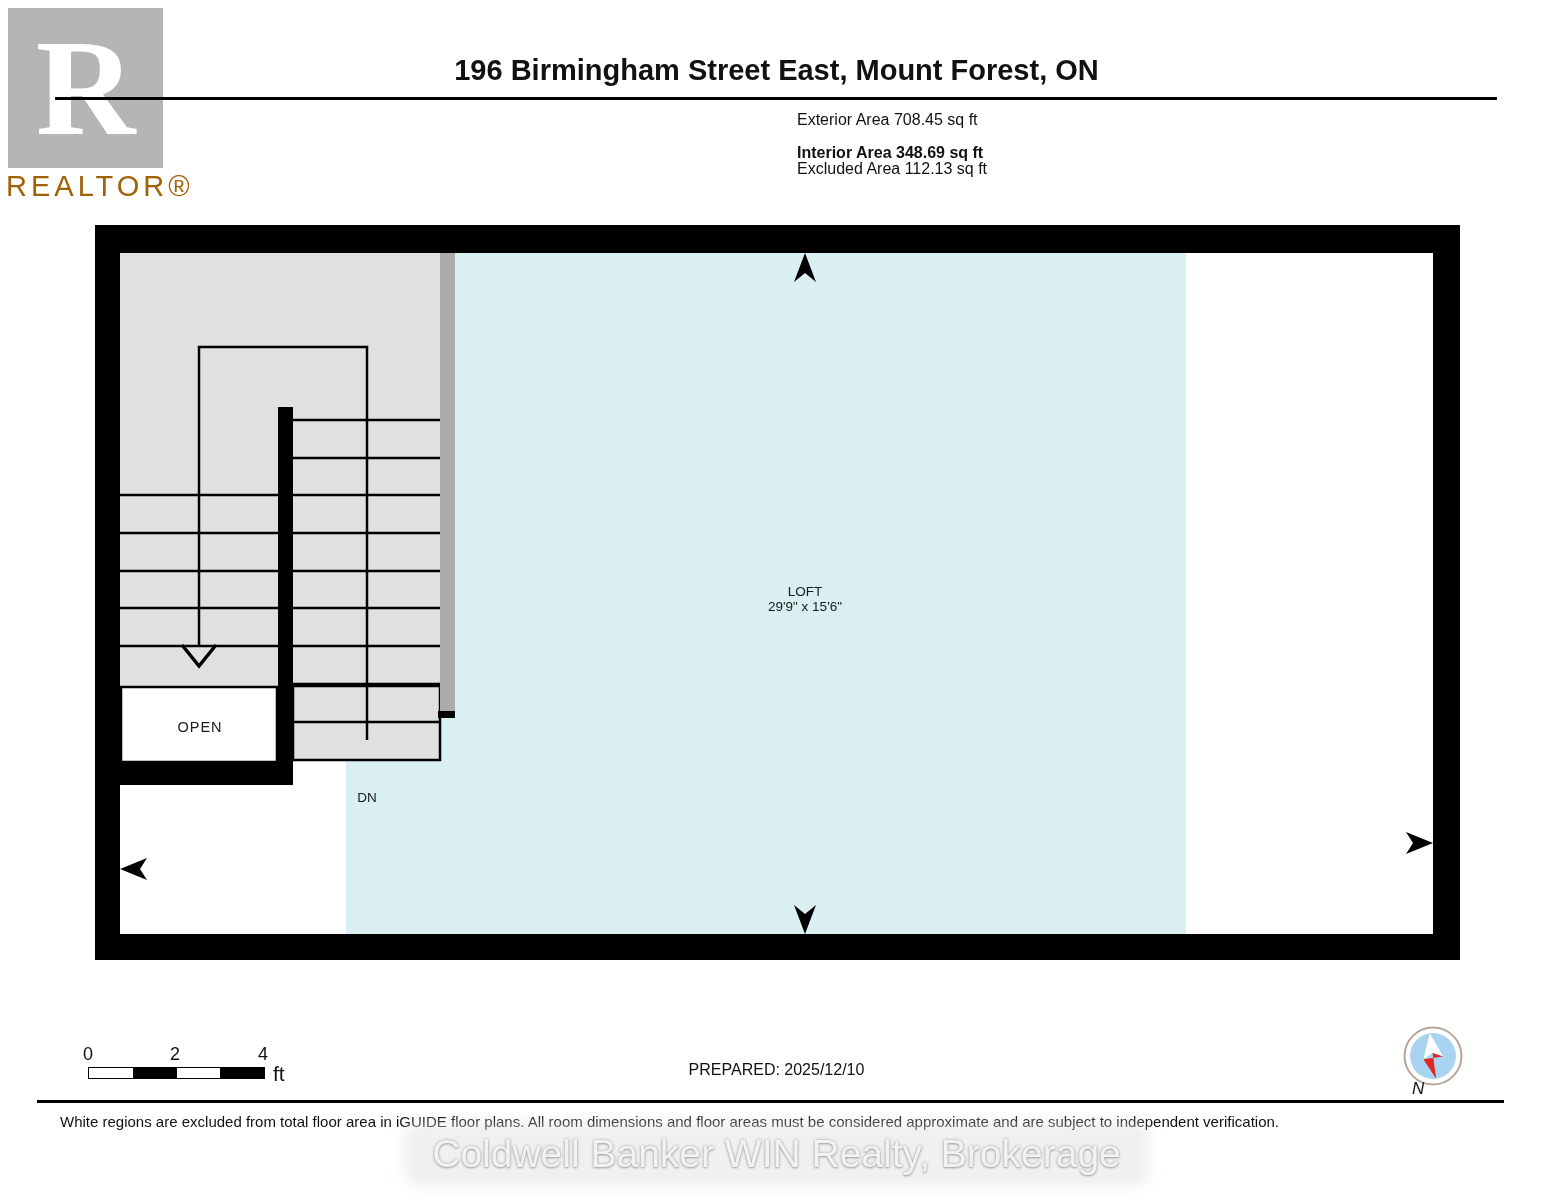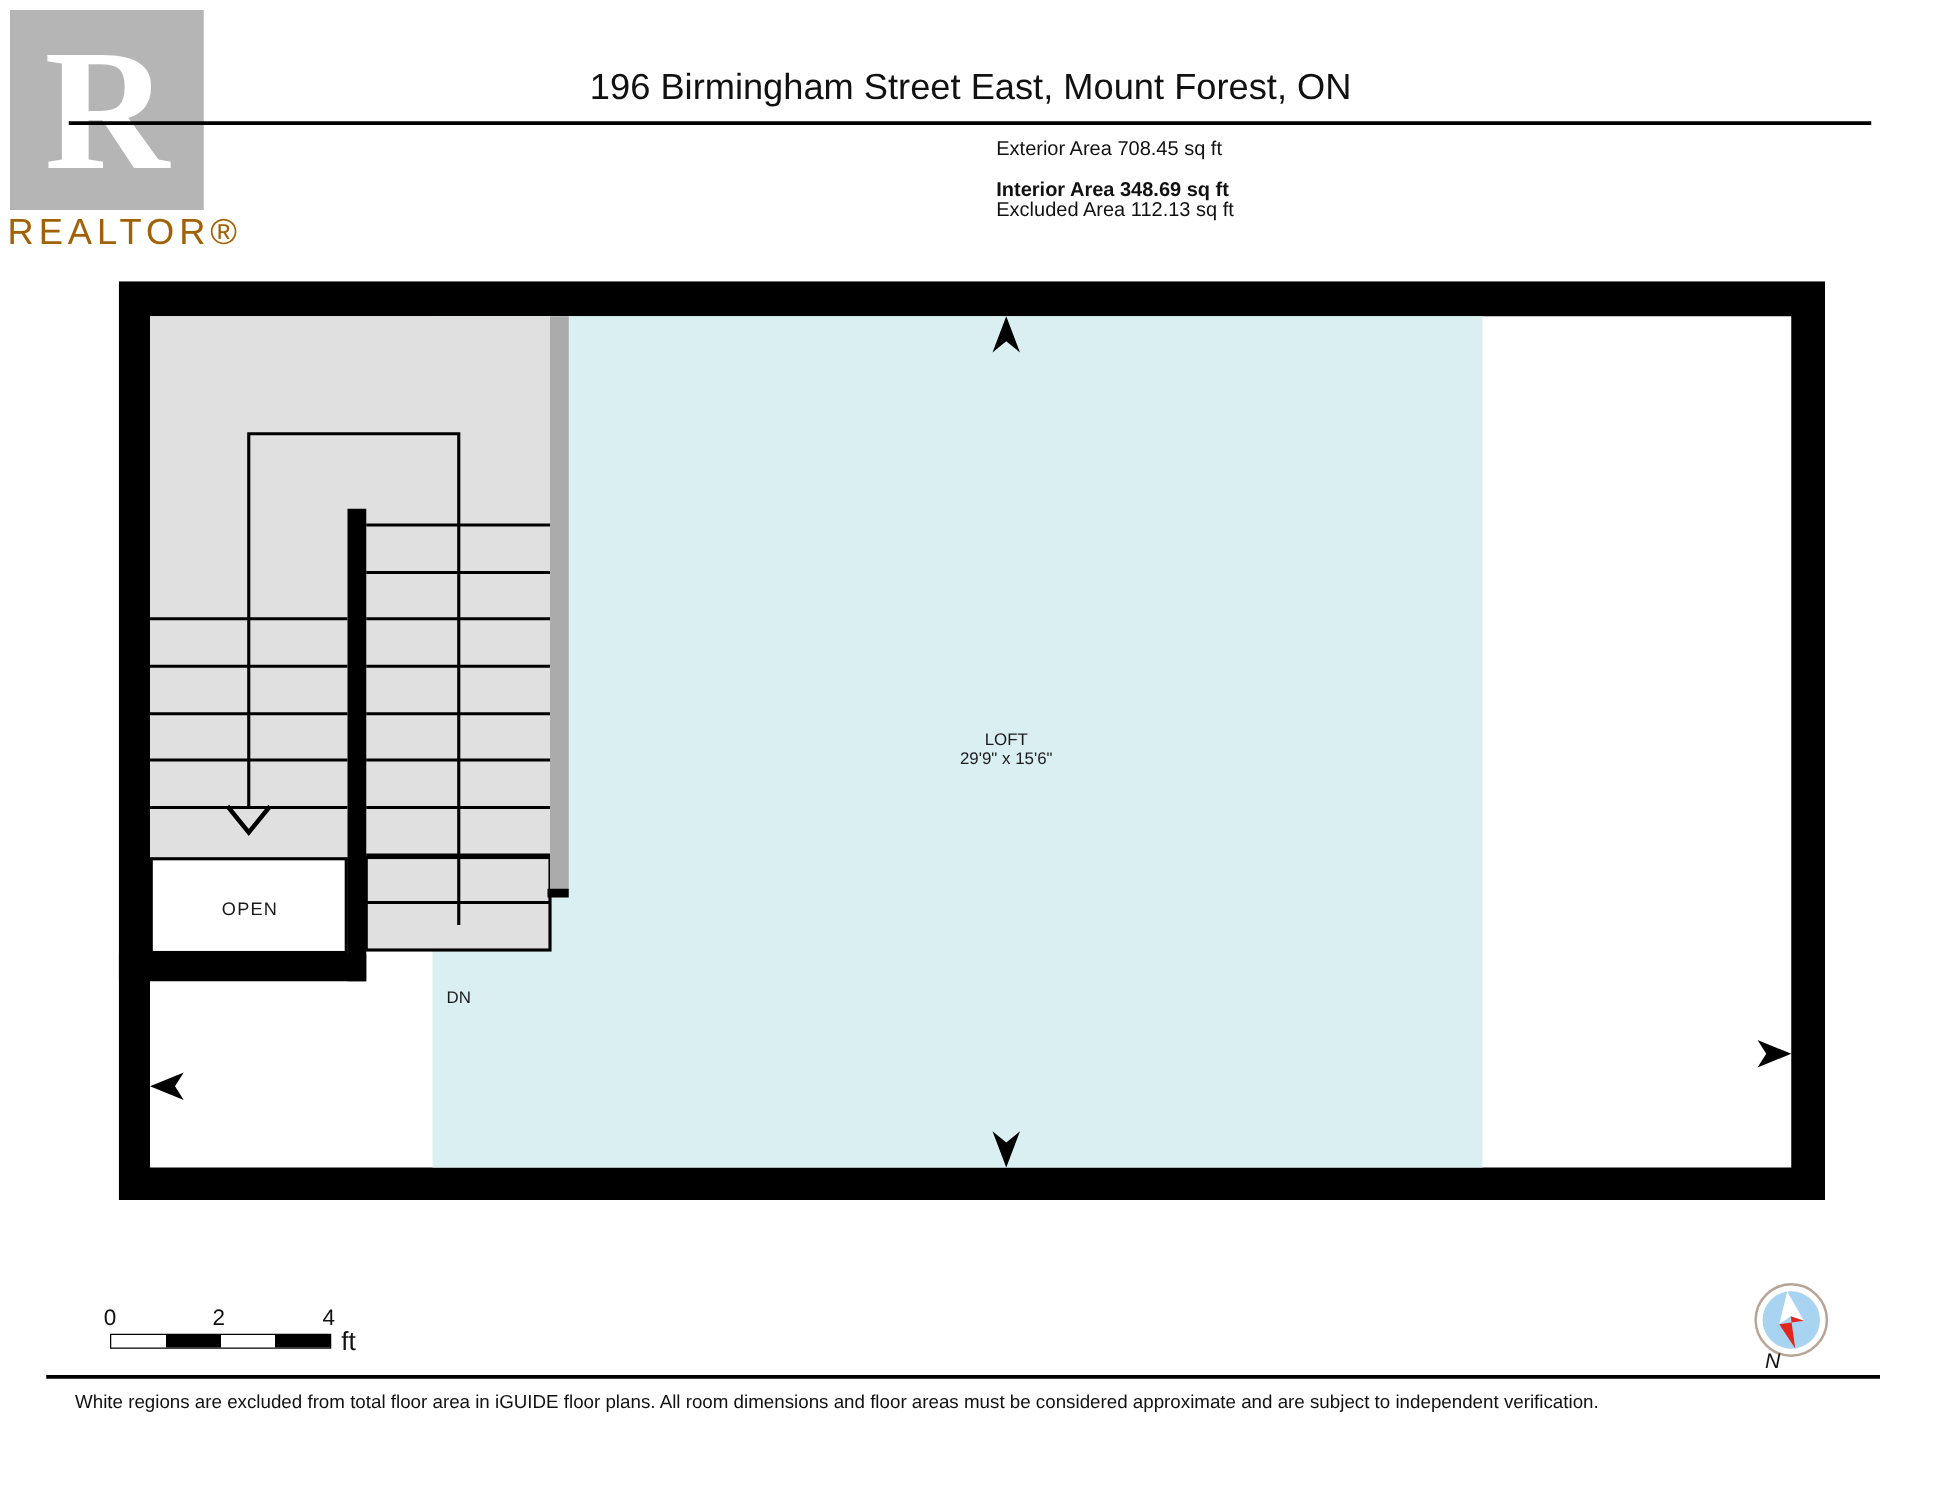--- a/index.html
+++ b/index.html
@@ -6,21 +6,21 @@
   #page{position:relative;width:1553px;height:1200px;background:#ffffff;overflow:hidden;
         font-family:"Liberation Sans",sans-serif;color:#111;}
   .abs{position:absolute;}
 
   
   #realtor-logo{left:8px;top:8px;width:155px;height:160px;background:#b5b5b5;
     display:flex;align-items:center;justify-content:center;z-index:1;}
   #realtor-logo .glyph{color:#fff;font-weight:bold;font-size:138px;line-height:138px;
     font-family:"Liberation Serif",serif;}
   #realtor-wordmark{left:6px;top:170px;font-size:29px;letter-spacing:4px;color:#a16207;z-index:1;}
-  #page-title{left:0;right:0;top:54px;text-align:center;font-size:29px;font-weight:normal;z-index:2;}
+  #page-title{left:0;right:0;top:54px;text-align:center;font-size:29px;font-weight:bold;z-index:2;}
   #title-divider{left:55px;top:97px;width:1442px;height:3px;background:#000;z-index:3;}
   #floor-name{top:111px;left:0;width:781px;text-align:right;font-size:17px;font-weight:bold;}
   .area-line{left:797px;font-size:16px;}
   #area-line-0{top:111px;} #area-line-1{top:144px;font-weight:bold;} #area-line-2{top:160px;}
 
   
   #plan-svg{left:95px;top:225px;}
   text{font-family:"Liberation Sans",sans-serif;fill:#1a1a1a;}
 
   
@@ -103,27 +103,31 @@
     <text x="200" y="732" font-size="14.5" text-anchor="middle" letter-spacing="1">OPEN</text>
     <text x="367" y="802" font-size="13.5" text-anchor="middle">DN</text>
   </svg>
 
   <div class="abs tick" id="tick-0">0</div>
   <div class="abs tick" id="tick-2">2</div>
   <div class="abs tick" id="tick-4">4</div>
   <div class="abs" id="scale-bar"></div>
   <div class="abs" id="scale-unit">ft</div>
 
+  <div class="abs" id="prepared">PREPARED: 2025/12/10</div>
 
   <svg class="abs" id="compass" width="62" height="64" viewBox="0 0 62 64">
     <circle cx="31" cy="30" r="28.5" fill="#ffffff" stroke-width="2" stroke="#b7a597"></circle>
     <circle cx="31" cy="30" r="23" fill="#a9d4f1"></circle>
     <g transform="rotate(-8 31 30)">
       <polygon points="31,7 41,32 31,27 21,32" fill="#ffffff"></polygon>
       <polygon points="21,32 41,32 31,27 31,53" fill="#e2251f"></polygon>
     </g>
   </svg>
   <div class="abs" id="north-label">N</div>
 
   <div class="abs" id="footer-divider"></div>
   <div class="abs" id="disclaimer">White regions are excluded from total floor area in iGUIDE floor plans. All room dimensions and floor areas must be considered approximate and are subject to independent verification.</div>
+  <div class="abs" id="watermark-wrap">
+    <span id="watermark">Coldwell Banker WIN Realty, Brokerage</span>
+  </div>
 
 </div>
 
 </body></html>

